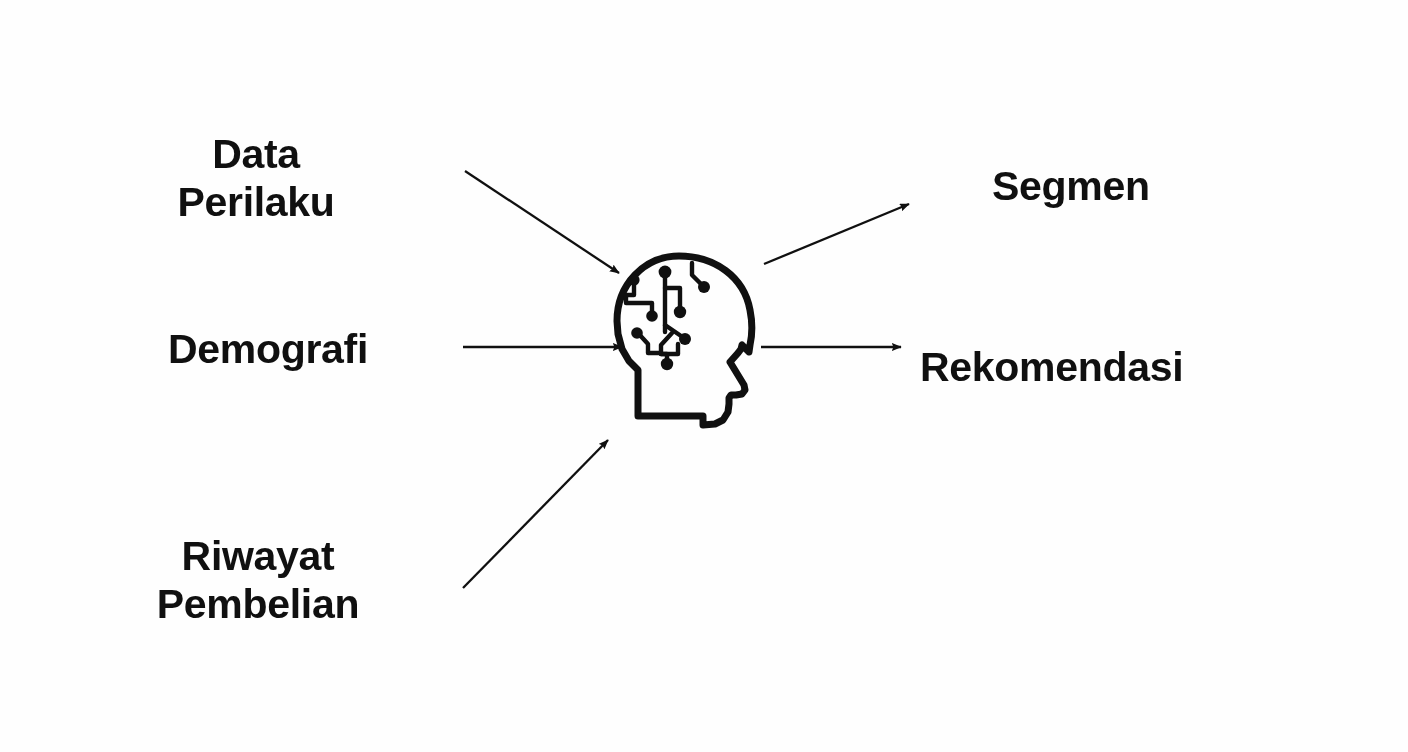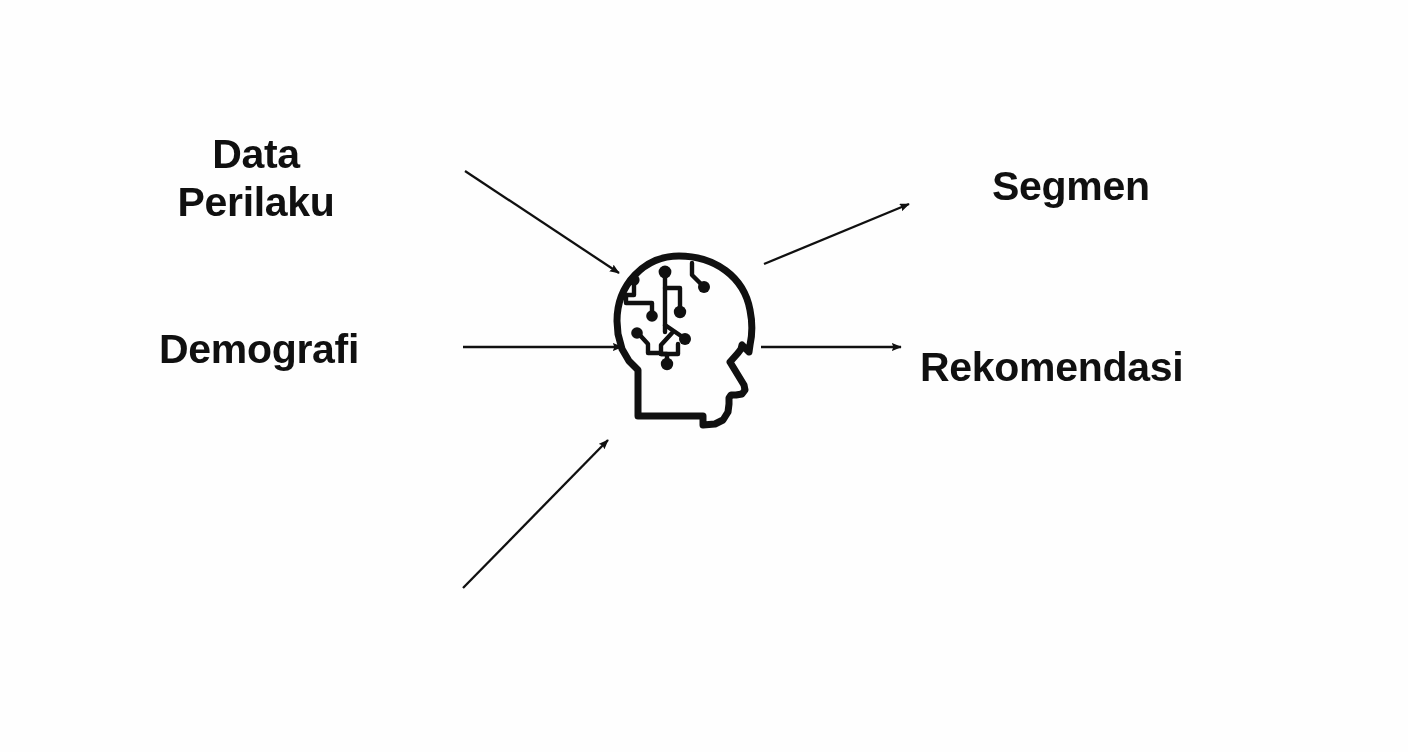--- a/index.html
+++ b/index.html
@@ -128,20 +128,22 @@
         <circle cx="667" cy="364" r="6.2"></circle>
         <circle cx="704" cy="287" r="6.0"></circle>
       </g>
 
     </g>
   </svg>
 
   <div class="label left" style="left:256px; top:178px;">Data
 Perilaku</div>
 
-  <div class="label left" style="left:259px; top:349px;">Demografi</div>
+  <div class="label left" style="left:268px; top:349px;">Demografi</div>
 
+  <div class="label left" style="left:258px; top:580px;">Riwayat
+Pembelian</div>
 
   <div class="label right" style="left:992px; top:186px;">Segmen</div>
 
   <div class="label right" style="left:920px; top:349px;margin-top:18px;">Rekomendasi</div>
 
 </div>
 
 </body></html>

